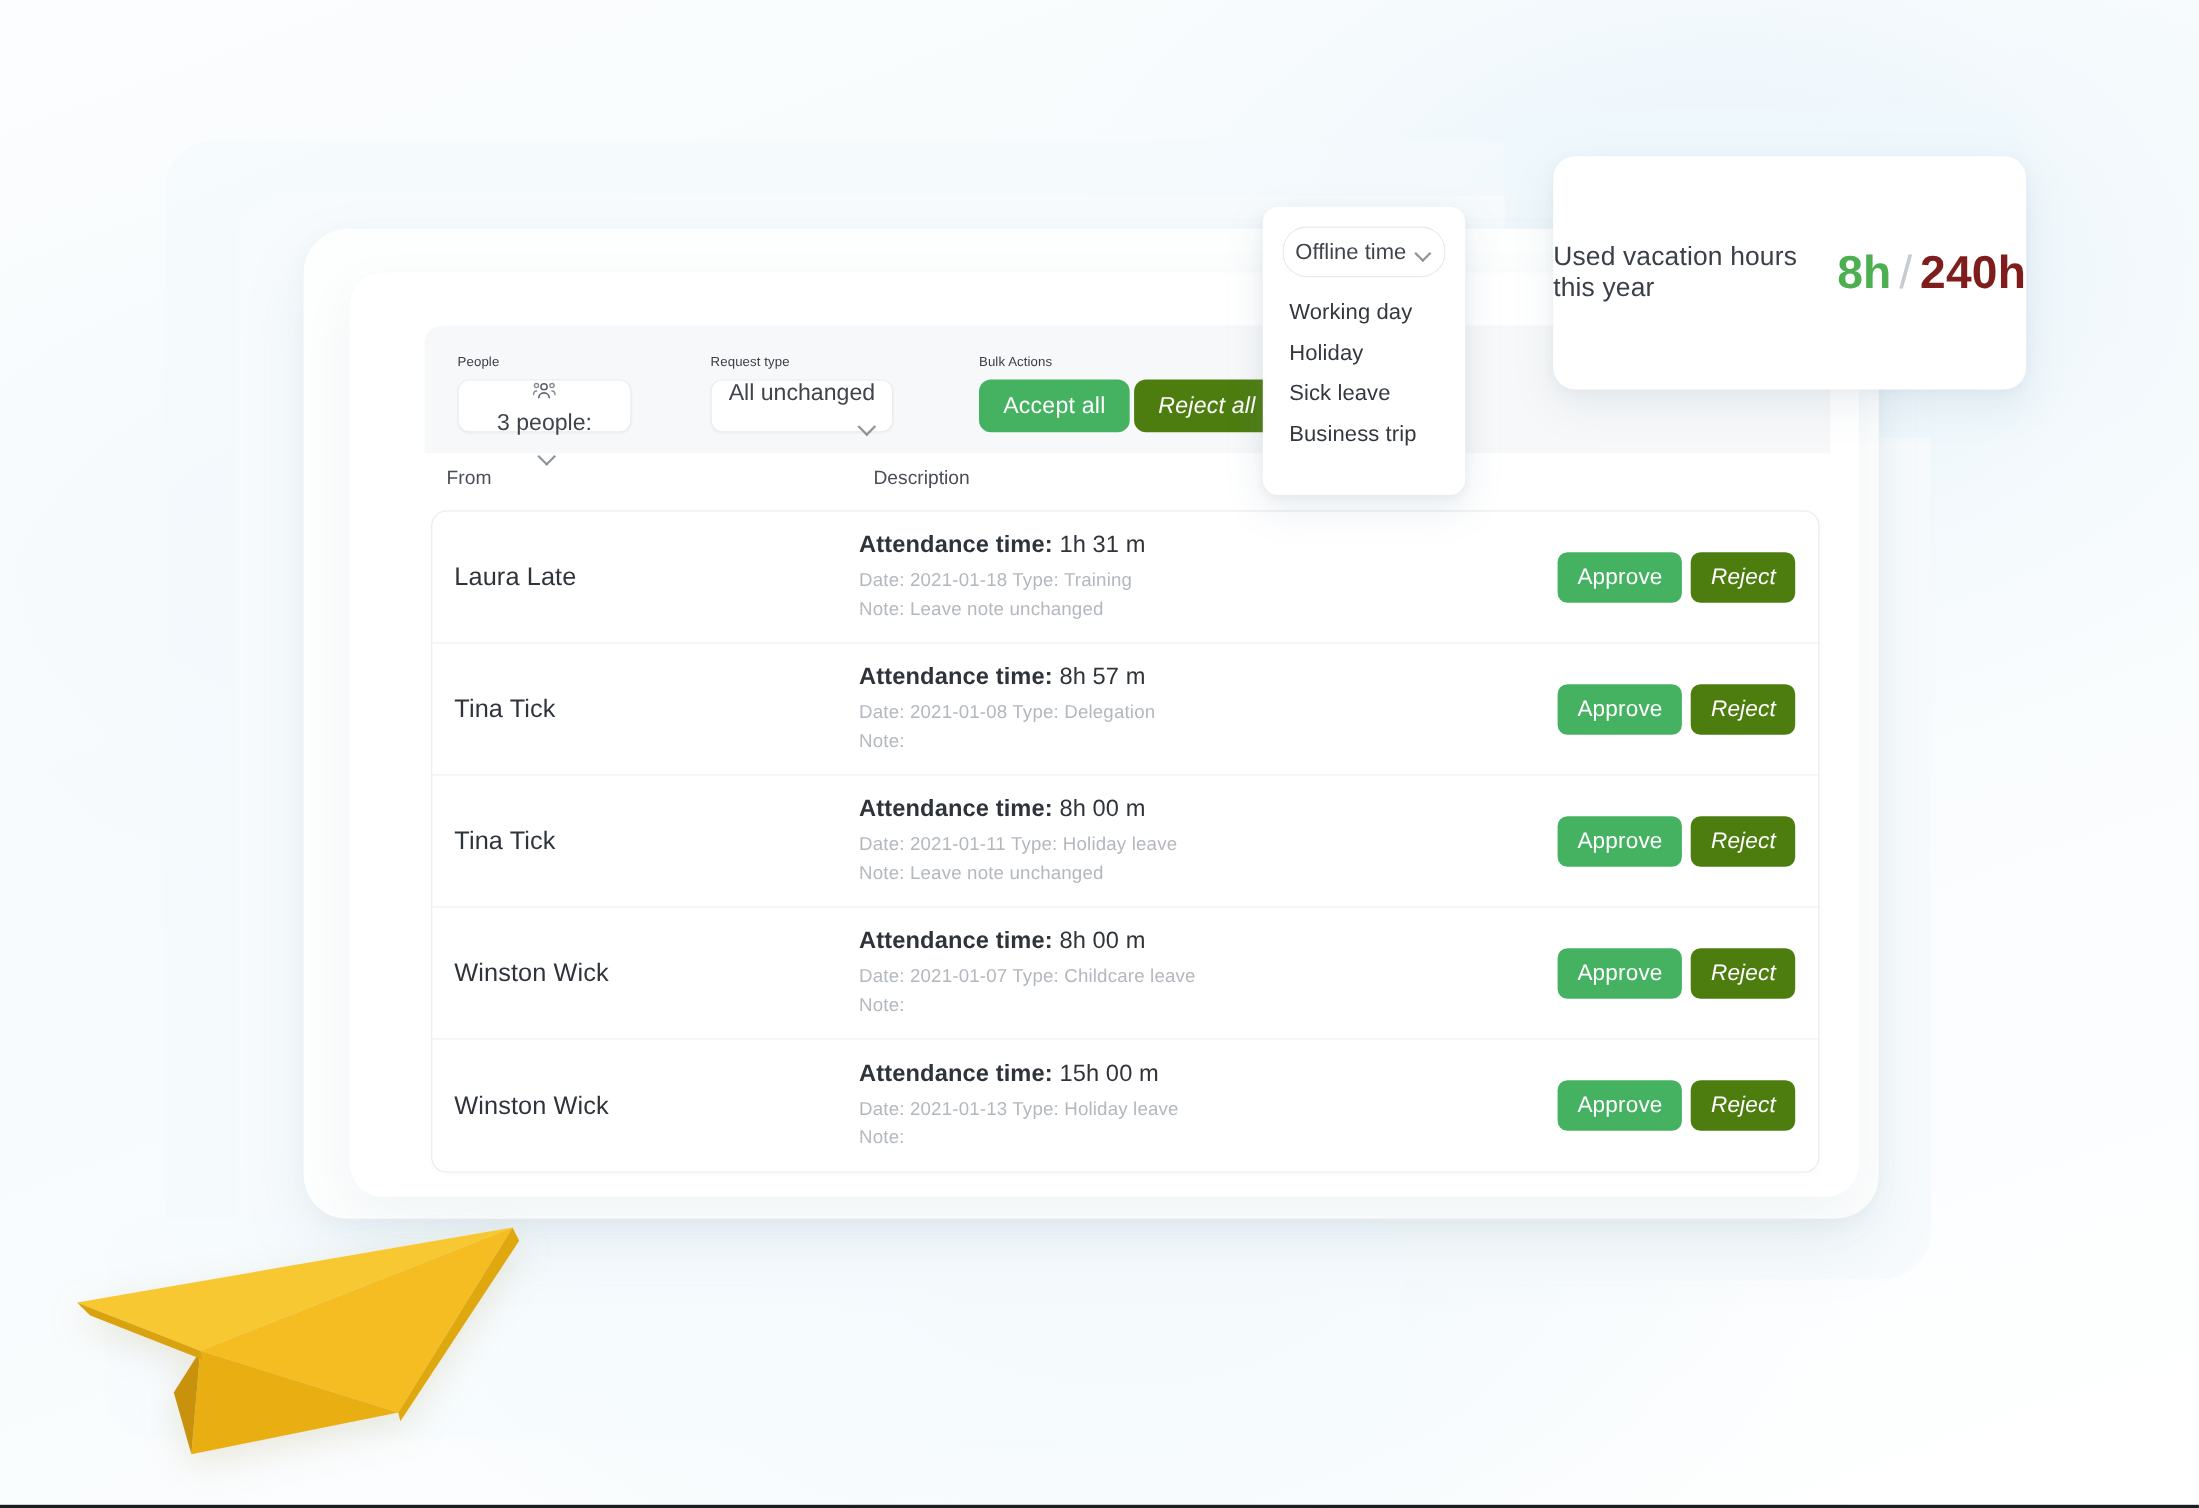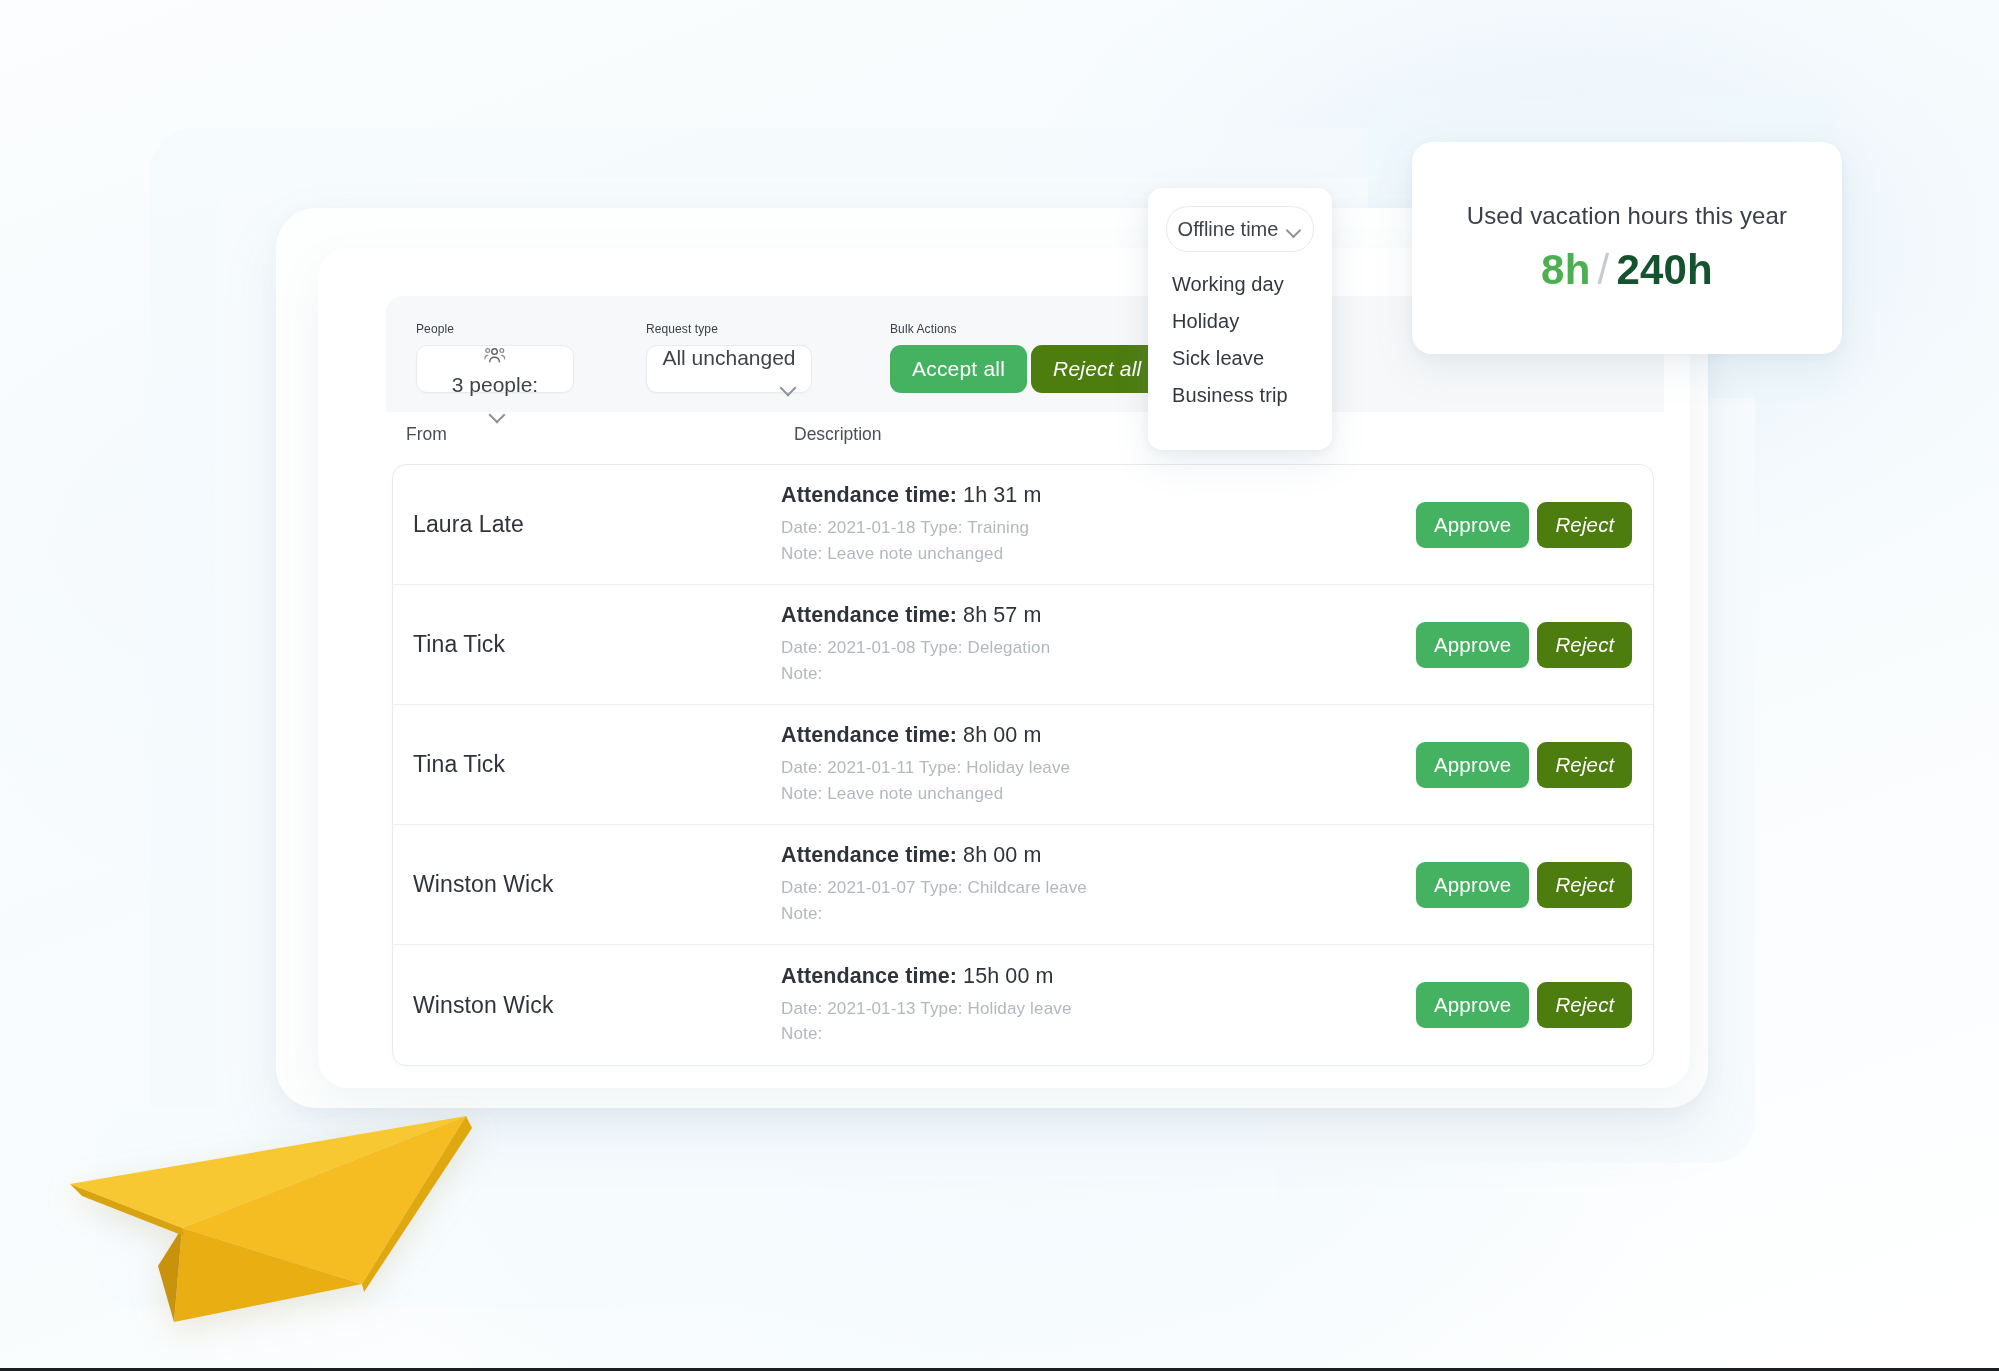--- a/index.html
+++ b/index.html
@@ -276,41 +276,41 @@
     position: absolute;
     left: 1412px;
     top: 142px;
     width: 430px;
     height: 212px;
     background: #ffffff;
     border-radius: 20px;
     box-shadow: 0 14px 38px rgba(110,140,165,0.13),
                 0 2px 10px rgba(110,140,165,0.07);
     display: flex;
-    flex-direction: column;
+    flex-direction: row;
     align-items: center;
     justify-content: center;
     gap: 16px;
     z-index: 30;
   }
   #vacation-title {
     font-size: 24px;
     color: #3b4048;
     letter-spacing: .15px;
   }
   #vacation-value {
     font-size: 42px;
     letter-spacing: .2px;
     display: flex;
     align-items: center;
     gap: 7px;
   }
   .v-used  { color: #4caf50; font-weight: 700; }
   .v-slash { color: #c6cbd0; font-weight: 400; }
-  .v-total { color: #14532d; font-weight: 700; }
+  .v-total { color: #7f1d1d; font-weight: 700; }
 
   
   #paper-plane {
     position: absolute;
     left: 62px;
     top: 1078px;
     width: 420px;
     height: 250px;
     z-index: 60;
     filter: drop-shadow(0 10px 16px rgba(160,140,60,0.18));

